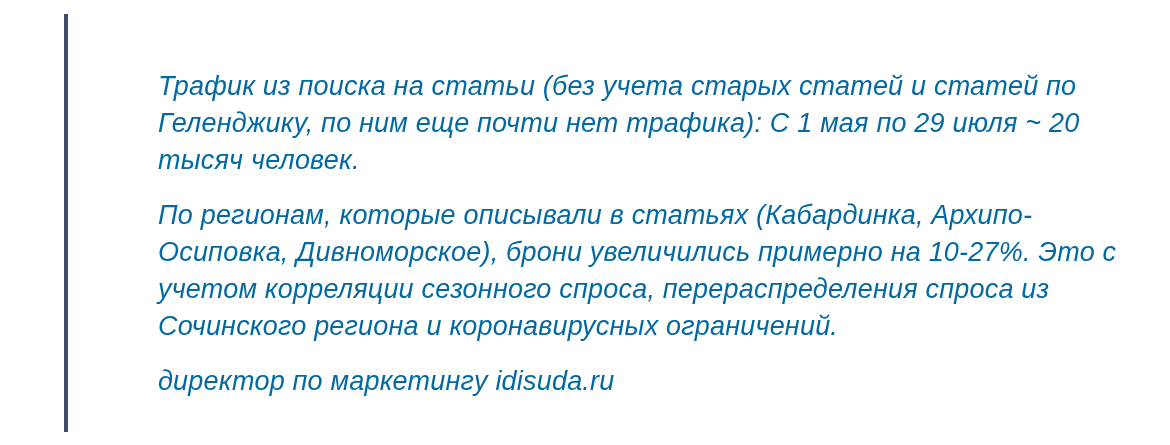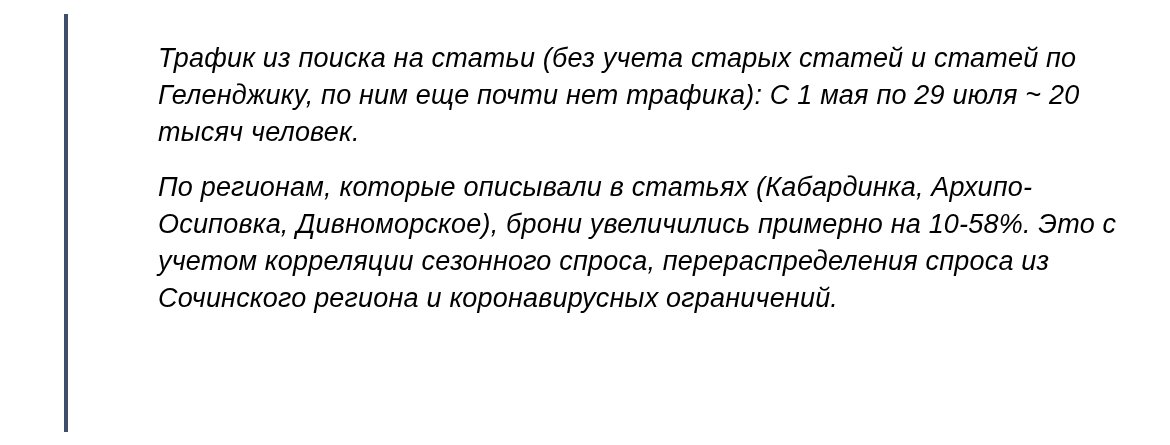--- a/index.html
+++ b/index.html
@@ -52,19 +52,20 @@
   .author-title {
     font-style: italic;
     display: block;
   }
 </style>
 </head>
 <body>
 
 <div class="quote-block">
   <div class="quote-accent-bar" style="background: rgb(62, 78, 107);"></div>
-  <div class="quote-content" style="color: #000000;">
+  <div class="quote-content" style="color: #0369a1; margin-top: 28px;">
     <p>Трафик из поиска на статьи (без учета старых статей и статей по Геленджику, по ним еще почти нет трафика): С 1 мая по 29 июля ~ 20 тысяч человек.</p>
-    <p>По регионам, которые описывали в статьях (Кабардинка, Архипо-Осиповка, Дивноморское), брони увеличились примерно на 10-58%. Это с учетом корреляции сезонного спроса, перераспределения спроса из Сочинского региона и коронавирусных ограничений.</p>
+    <p>По регионам, которые описывали в статьях (Кабардинка, Архипо-Осиповка, Дивноморское), брони увеличились примерно на 10-27%. Это с учетом корреляции сезонного спроса, перераспределения спроса из Сочинского региона и коронавирусных ограничений.</p>
     <div class="quote-signature">
+      <span class="author-title">директор по маркетингу idisuda.ru</span>
     </div>
   </div>
 </div>
 
 </body></html>

